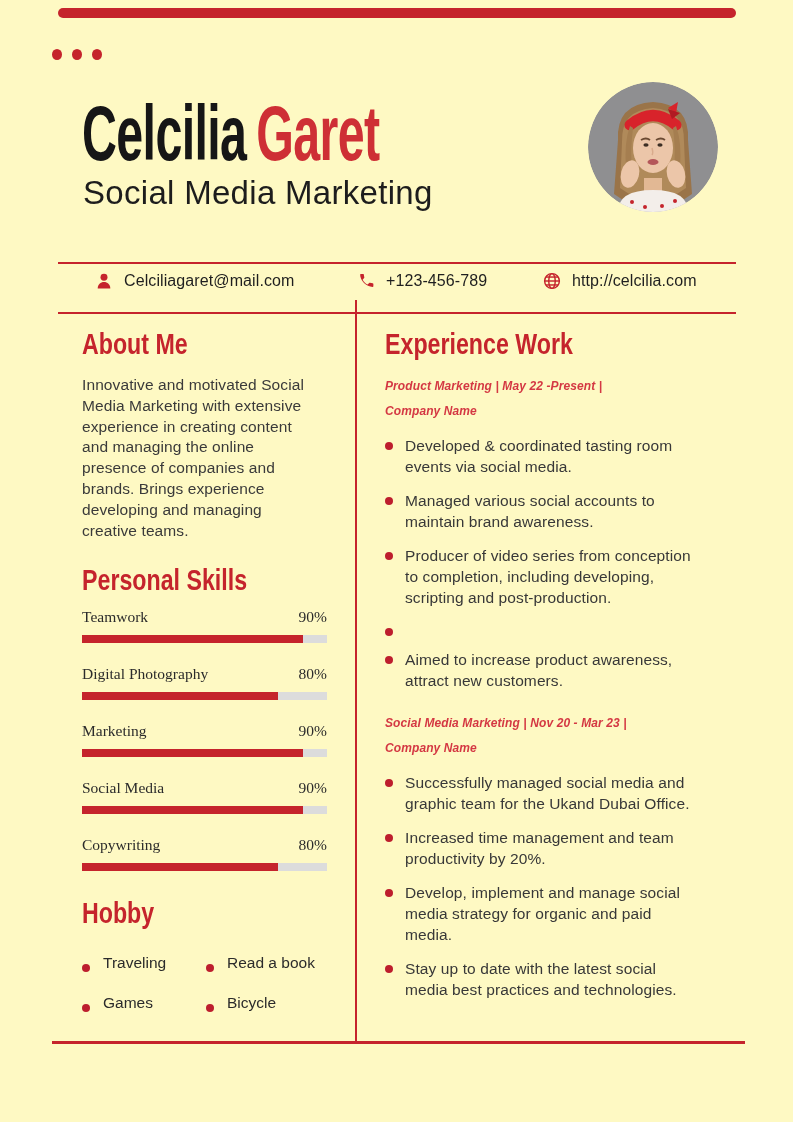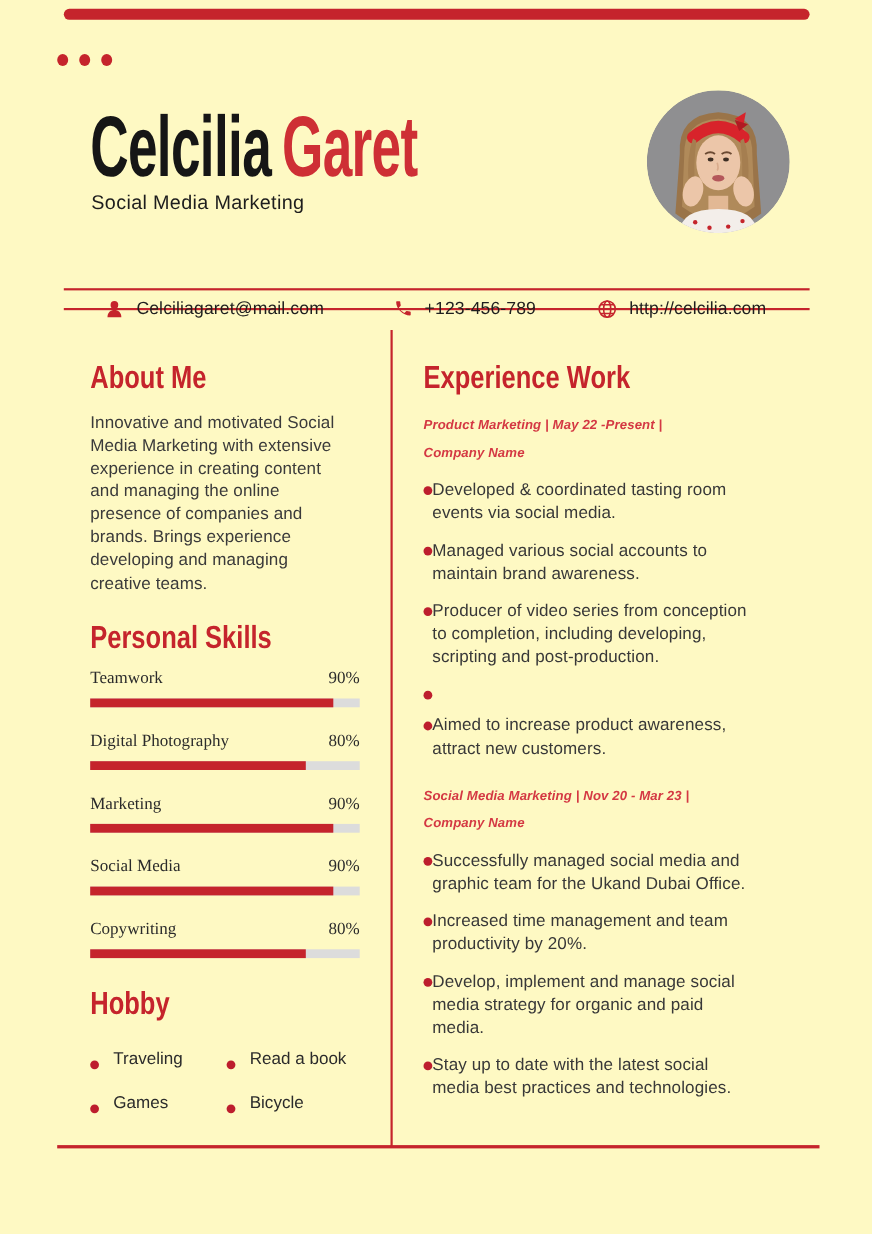--- a/index.html
+++ b/index.html
@@ -12,27 +12,27 @@
   .topbar { position:absolute; left:58px; top:8px; width:678px; height:10px;
     background:#c5242c; border-radius:5px; }
   .dots { position:absolute; left:52px; top:49px; display:flex; gap:10px; }
   .dot { width:10px; height:11px; border-radius:50%; background:#c5242c; }
 
   .namewrap { position:absolute; left:82px; top:96px; }
   .name { font-size:78px; font-weight:800; letter-spacing:-1px; line-height:0.95;
     transform:scaleX(0.62); transform-origin:0 0; white-space:nowrap; }
   .name .first { color:#161616; margin-right:16px; }
   .name .last  { color:#ce2f35; }
-  .subtitle { position:absolute; left:83px; top:174px; font-size:18px;
+  .subtitle { position:absolute; left:83px; top:174px; font-size:33px;
     color:#1d1d1d; letter-spacing:0.3px; }
 
   .photo { position:absolute; left:588px; top:82px; width:130px; height:130px;
     border-radius:50%; overflow:hidden; }
 
-  .contactbar { position:absolute; left:58px; top:262px; width:678px; height:20px;
+  .contactbar { position:absolute; left:58px; top:262px; width:678px; height:52px;
     border-top:2.5px solid #c5242c; border-bottom:2.5px solid #c5242c; }
   .citem { position:absolute; top:0; height:33px; display:flex; align-items:center; gap:11px; }
   .citem .ctext { font-size:16px; color:#1f1f1f; font-weight:500; letter-spacing:0.1px; }
   .ci-email { left:37px; } .ci-phone { left:300px; } .ci-web { left:485px; }
 
   .divider { position:absolute; left:355px; top:300px; width:2px; height:743px; background:#c5242c; }
   .bottomline { position:absolute; left:52px; top:1041px; width:693px; height:2.5px; background:#c5242c; }
 
   .h2 { font-size:29px; font-weight:800; color:#c5242c; line-height:29px;
     transform:scaleX(0.8); transform-origin:0 50%; white-space:nowrap; }
@@ -53,21 +53,21 @@
     row-gap:22px; }
   .hitem { display:flex; align-items:flex-end; gap:13px; font-size:15.5px; color:#2b2b2b;
     line-height:18px; }
   .hdot { width:8px; height:8px; border-radius:50%; background:#bd1e2d; flex:0 0 auto; }
 
   .rightcol { position:absolute; left:385px; top:330px; width:330px; }
   .job-title { margin-top:15px; font-size:12px; font-weight:600; font-style:italic;
     color:#d43843; line-height:24.5px; white-space:pre-line; letter-spacing:0.1px; }
   .job2 { margin-top:20px; }
   .xul { margin-top:12px; list-style:none; }
-  .xli { display:flex; margin-bottom:13px; }
+  .xli { display:flex; gap:12px; margin-bottom:13px; }
   .bdot { width:8px; height:8px; border-radius:50%; background:#bd1e2d; flex:0 0 auto; margin-top:7px; }
   .btext { font-size:15.5px; line-height:21px; color:#383838; white-space:pre-line; letter-spacing:0.1px; }
 
   .cicon svg { display:block; }
 </style>
 </head>
 <body>
 
 <div class="page">
 

